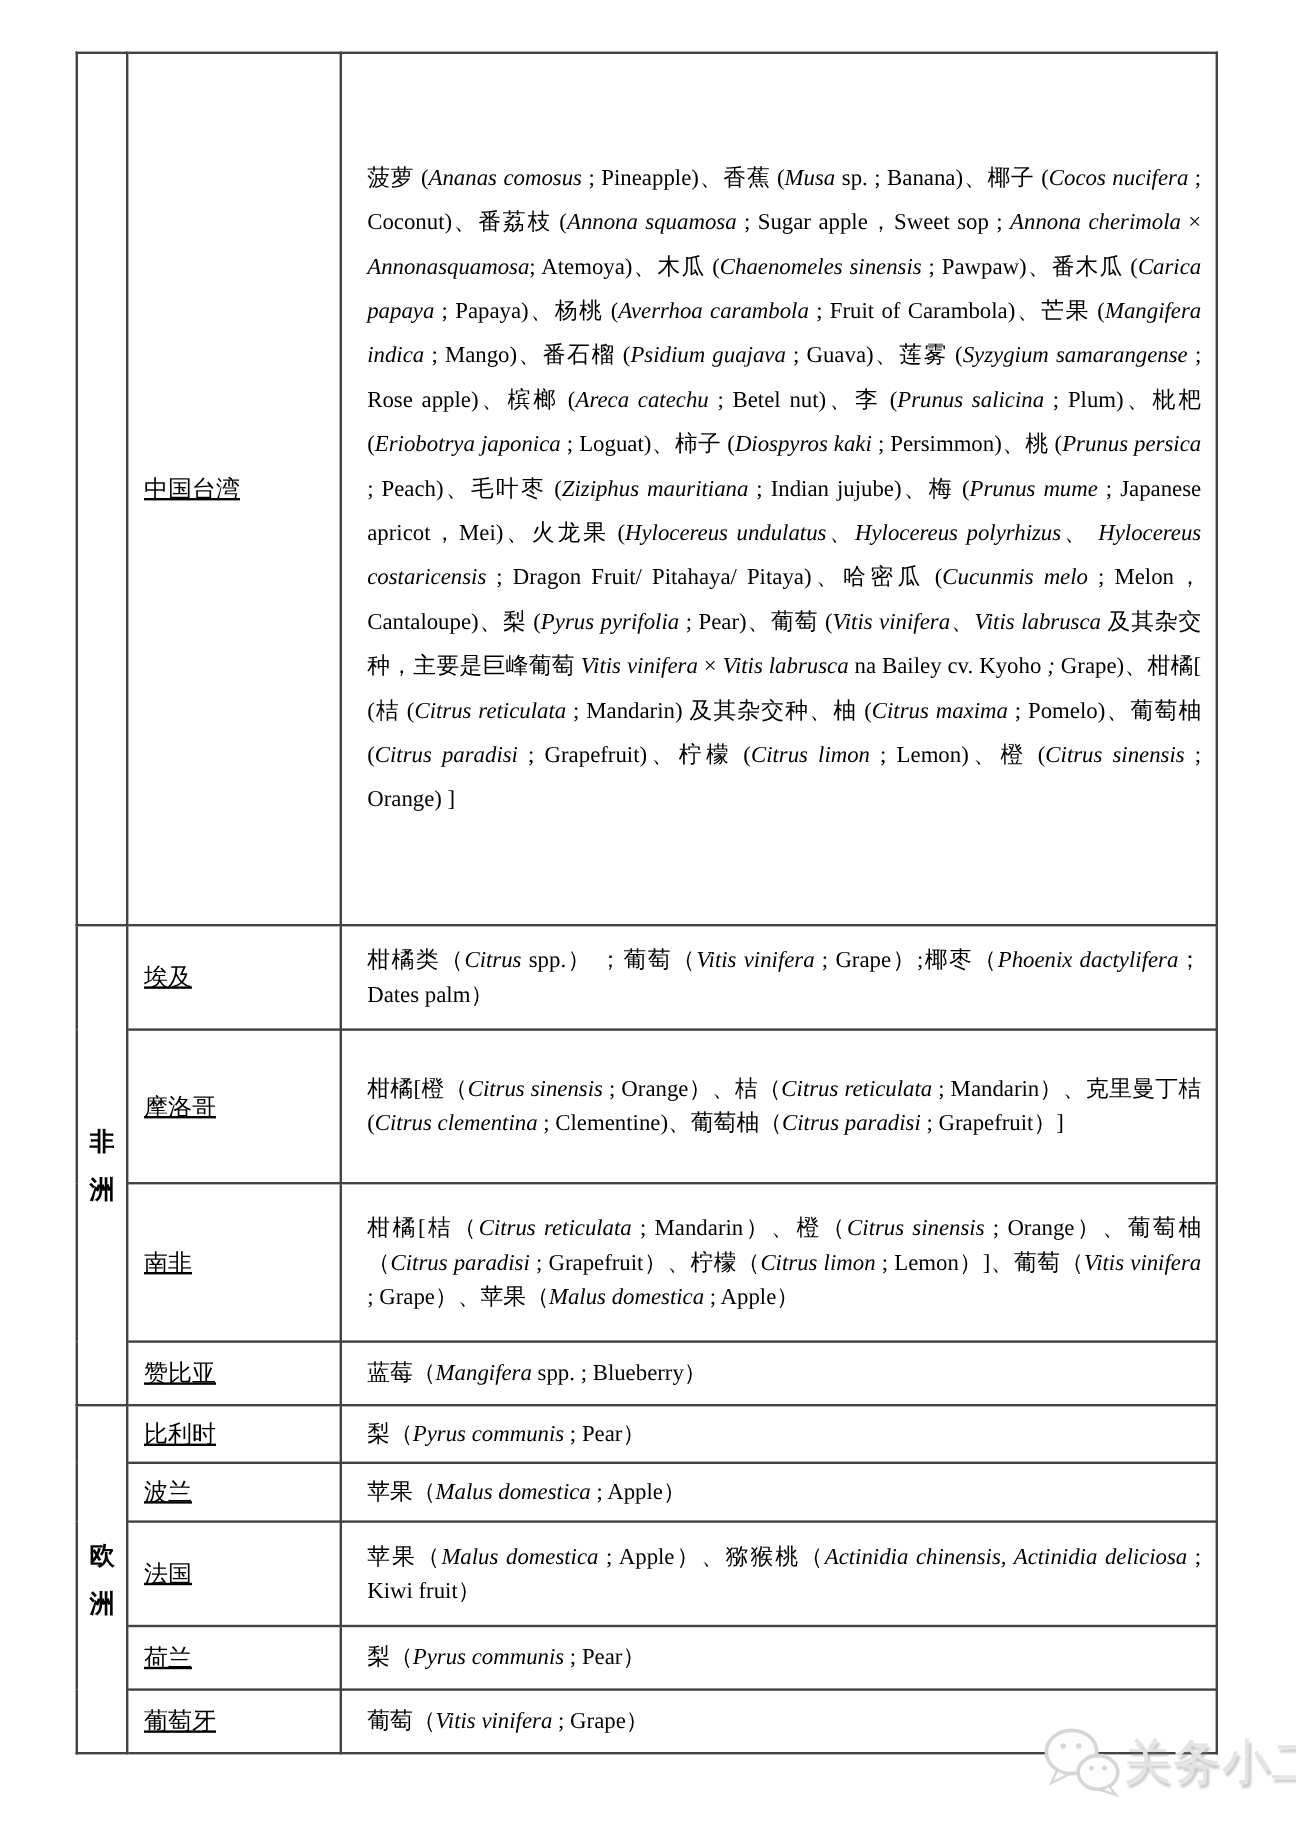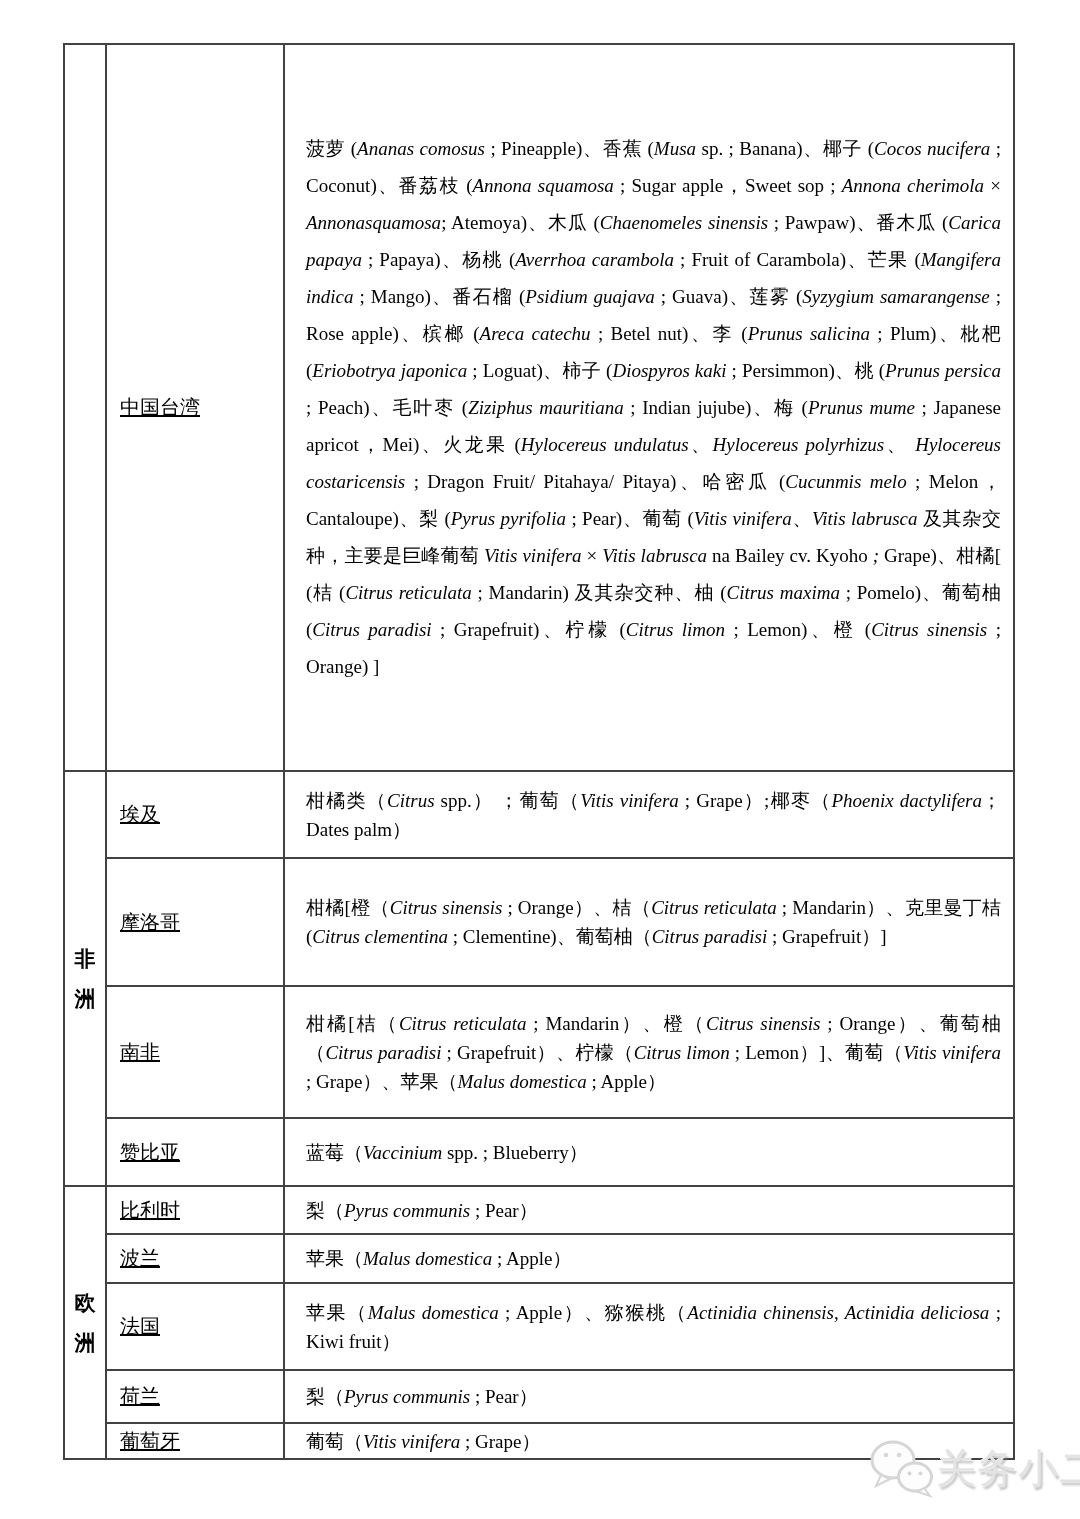--- a/index.html
+++ b/index.html
@@ -50,26 +50,26 @@
     line-height: 29px;
     text-align: justify;
     padding: 1px 12px 1px 21px;
   }
   tr.r-taiwan td.fruits { line-height: 37px; }
 
   tr.r-taiwan      { height: 727px; }
   tr.r-egypt       { height: 87px; }
   tr.r-morocco     { height: 128px; }
   tr.r-southafrica { height: 132px; }
-  tr.r-zambia      { height: 68px; }
+  tr.r-zambia      { height: 53px; }
   tr.r-belgium     { height: 48px; }
   tr.r-poland      { height: 49px; }
   tr.r-france      { height: 87px; }
   tr.r-netherlands { height: 53px; }
-  tr.r-portugal    { height: 36px; }
+  tr.r-portugal    { height: 53px; }
 
   i { font-style: italic; }
 
   .watermark {
     position: absolute;
     left: 868px; top: 1428px;
     width: 212px; height: 80px;
     display: flex;
     align-items: center;
     z-index: 5;
@@ -122,21 +122,21 @@
     <tr class="r-southafrica">
       <td class="country">
         <span>南非</span>
       </td>
       <td class="fruits">柑橘[桔（<i>Citrus reticulata</i> ; Mandarin）、橙（<i>Citrus sinensis</i> ; Orange）、葡萄柚（<i>Citrus paradisi</i> ; Grapefruit）、柠檬（<i>Citrus limon</i> ; Lemon）]、葡萄（<i>Vitis vinifera</i> ; Grape）、苹果（<i>Malus domestica</i> ; Apple）</td>
     </tr>
     <tr class="r-zambia">
       <td class="country">
         <span>赞比亚</span>
       </td>
-      <td class="fruits">蓝莓（<i>Vaccinium</i> spp. ; Blueberry）</td>
+      <td class="fruits">蓝莓（<i>Mangifera</i> spp. ; Blueberry）</td>
     </tr>
 
     <tr class="r-belgium">
       <td class="continent" rowspan="5">
         <div class="vert">欧洲</div>
       </td>
       <td class="country">
         <span>比利时</span>
       </td>
       <td class="fruits">梨（<i>Pyrus communis</i> ; Pear）</td>

